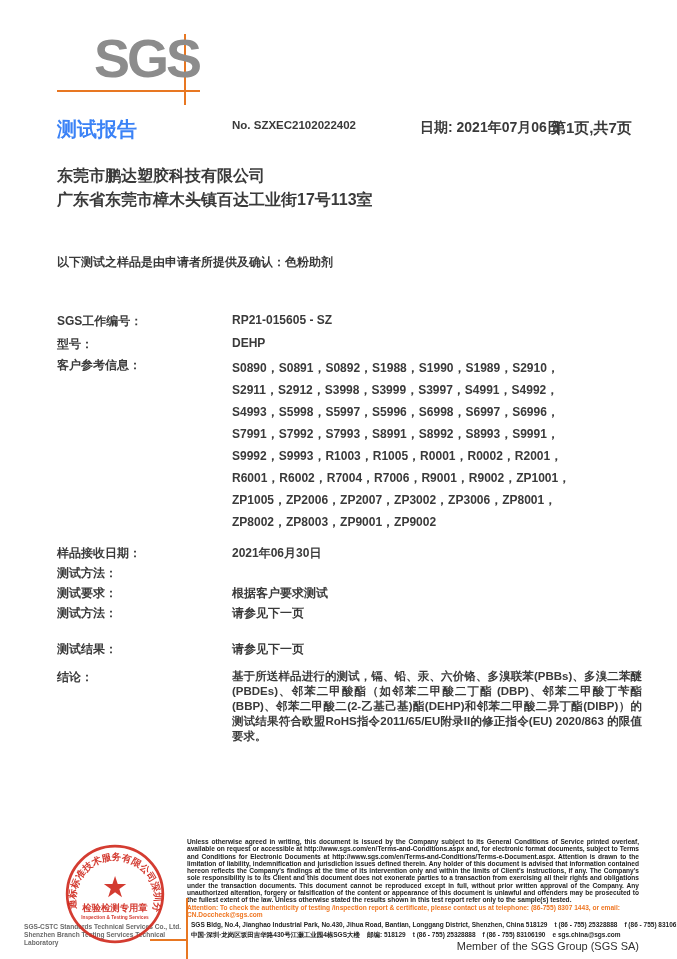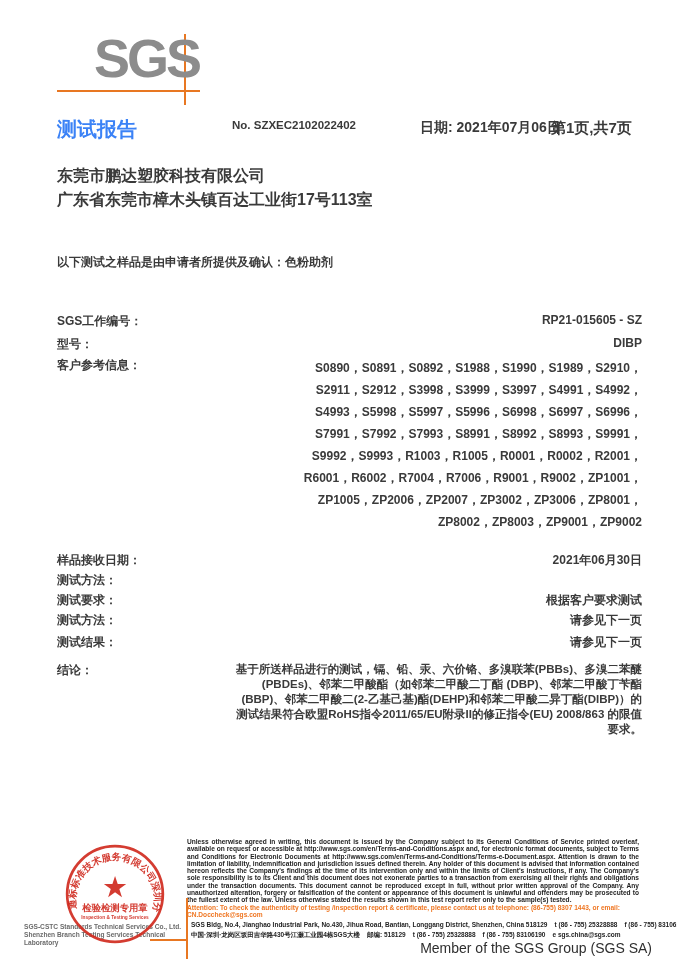--- a/index.html
+++ b/index.html
@@ -18,41 +18,41 @@
   .report-date{position:absolute;left:420px;top:3px;font-size:14px;font-weight:600;}
   .report-page{position:absolute;left:551px;top:3px;font-size:15px;font-weight:600;}
   
   .client{position:absolute;left:57px;top:164px;font-size:16px;font-weight:600;line-height:24px;}
   
   .statement{position:absolute;left:57px;top:254px;font-size:12px;font-weight:600;}
   
   .info{position:absolute;left:57px;top:281px;width:585px;font-size:12px;font-weight:600;}
   .row{display:flex;}
   .row .lbl{width:175px;flex:none;}
-  .row .val{flex:1;text-align:right;}
+  .row .val{flex:1;}
   .r-job{margin-bottom:6px;margin-top:32px;}
   .r-model{margin-bottom:4px;}
   .ref-line{line-height:22px;white-space:nowrap;}
-  .r-ref{margin-bottom:17px;}
+  .r-ref{margin-bottom:10px;}
   .r-date{line-height:20px;}
-  .r-result{margin-top:2px;line-height:20px;gap:33px;}
+  .r-result{margin-top:16px;line-height:20px;}
   .r-conc{margin-top:10px;}
   .conc-text{font-size:11.5px;line-height:15px;text-align:justify;width:410px;}
   
   .stamp{position:absolute;left:63px;top:842px;width:104px;height:104px;}
   .stamp-company{position:absolute;left:24px;top:923px;width:172px;font-size:6.6px;line-height:8px;
                  color:#6b6b6b;font-weight:600;}
   .foot-block{position:absolute;left:187px;top:838px;width:452px;}
   .disclaimer{font-size:6.6px;line-height:7.3px;text-align:justify;color:#1e1e1e;font-weight:600;}
   .attention{font-size:6.6px;line-height:7.3px;color:#ef7622;font-weight:bold;}
   .addr{margin-top:2px;border-left:1px solid #8a8a8a;padding-left:3px;font-size:6.5px;line-height:9.5px;
         color:#1e1e1e;font-weight:600;}
   .addr-line{white-space:nowrap;}
   .addr-line span{margin-right:7px;}
-  .member{position:absolute;right:25px;top:940px;font-size:14px;color:#2f2f2f;}
+  .member{position:absolute;right:38px;top:940px;font-size:11px;color:#2f2f2f;}
   .cross-v{position:absolute;left:186px;top:898px;width:2px;height:61px;background:#e87722;}
   .cross-h{position:absolute;left:150px;top:939px;width:37px;height:2px;background:#e87722;}
 </style>
 </head>
 <body>
 
 <div class="page">
 
   <div class="logo-wrap">
     <div class="logo-hline"></div>
@@ -76,21 +76,21 @@
 
   <div class="info">
 
     <div class="row r-job">
       <div class="lbl">SGS工作编号：</div>
       <div class="val">RP21-015605 - SZ</div>
     </div>
 
     <div class="row r-model">
       <div class="lbl">型号：</div>
-      <div class="val">DIBP</div>
+      <div class="val">DEHP</div>
     </div>
 
     <div class="row r-ref">
       <div class="lbl">客户参考信息：</div>
       <div class="val">
         <div class="ref-line">S0890，S0891，S0892，S1988，S1990，S1989，S2910，</div>
         <div class="ref-line">S2911，S2912，S3998，S3999，S3997，S4991，S4992，</div>
         <div class="ref-line">S4993，S5998，S5997，S5996，S6998，S6997，S6996，</div>
         <div class="ref-line">S7991，S7992，S7993，S8991，S8992，S8993，S9991，</div>
         <div class="ref-line">S9992，S9993，R1003，R1005，R0001，R0002，R2001，</div>
@@ -119,21 +119,21 @@
       <div class="val">请参见下一页</div>
     </div>
 
     <div class="row r-result">
       <div class="lbl">测试结果：</div>
       <div class="val">请参见下一页</div>
     </div>
 
     <div class="row r-conc">
       <div class="lbl">结论：</div>
-      <div class="val conc-text">基于所送样品进行的测试，镉、铅、汞、六价铬、多溴联苯(PBBs)、多溴二苯醚(PBDEs)、邻苯二甲酸酯（如邻苯二甲酸二丁酯 (DBP)、邻苯二甲酸丁苄酯(BBP)、邻苯二甲酸二(2-乙基己基)酯(DEHP)和邻苯二甲酸二异丁酯(DIBP)）的测试结果符合欧盟RoHS指令2011/65/EU附录II的修正指令(EU) 2008/863 的限值要求。</div>
+      <div class="val conc-text">基于所送样品进行的测试，镉、铅、汞、六价铬、多溴联苯(PBBs)、多溴二苯醚(PBDEs)、邻苯二甲酸酯（如邻苯二甲酸二丁酯 (DBP)、邻苯二甲酸丁苄酯(BBP)、邻苯二甲酸二(2-乙基己基)酯(DEHP)和邻苯二甲酸二异丁酯(DIBP)）的测试结果符合欧盟RoHS指令2011/65/EU附录II的修正指令(EU) 2020/863 的限值要求。</div>
     </div>
 
   </div>
 
   <div class="stamp-company">
     <div>SGS-CSTC Standards Technical Services Co., Ltd.</div>
     <div>Shenzhen Branch Testing Services Technical Laboratory</div>
   </div>
 
   <svg class="stamp" viewBox="0 0 100 100">

